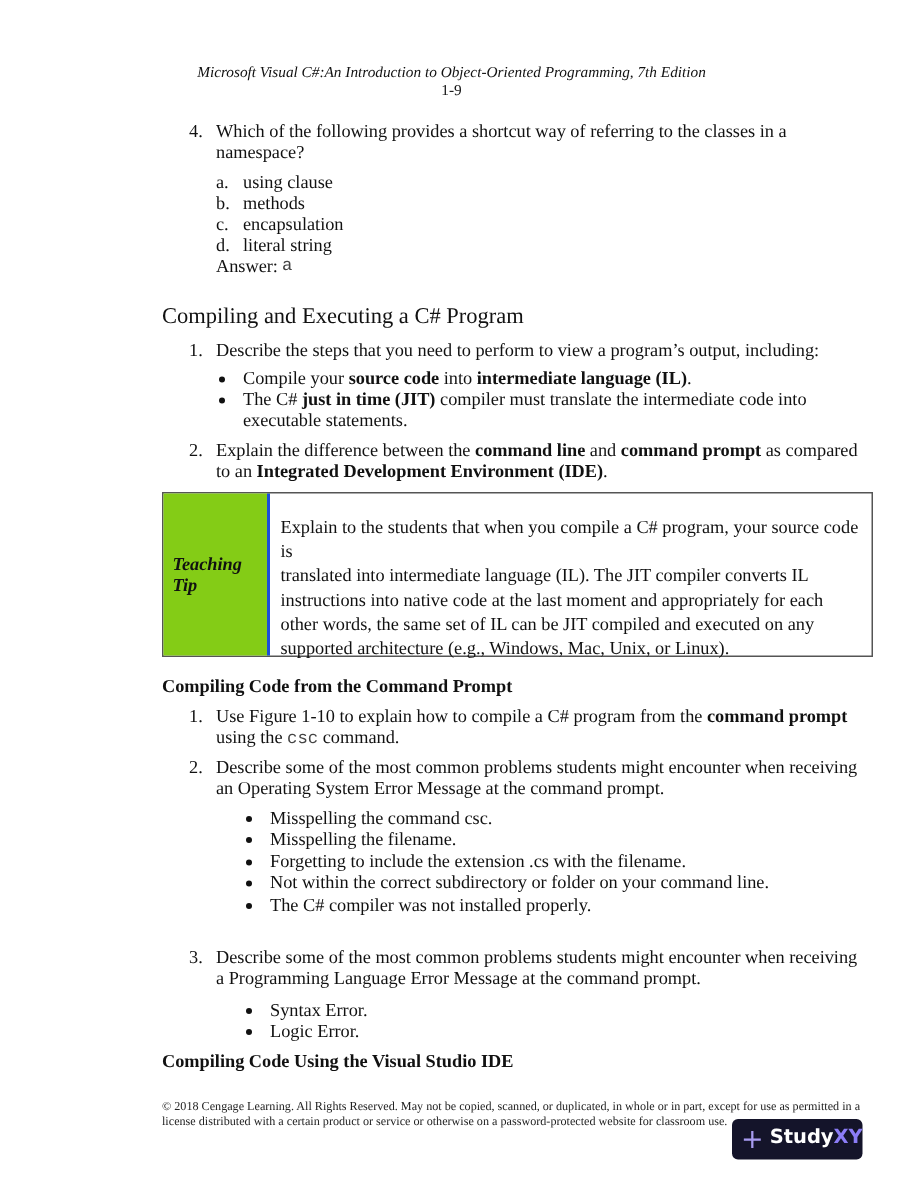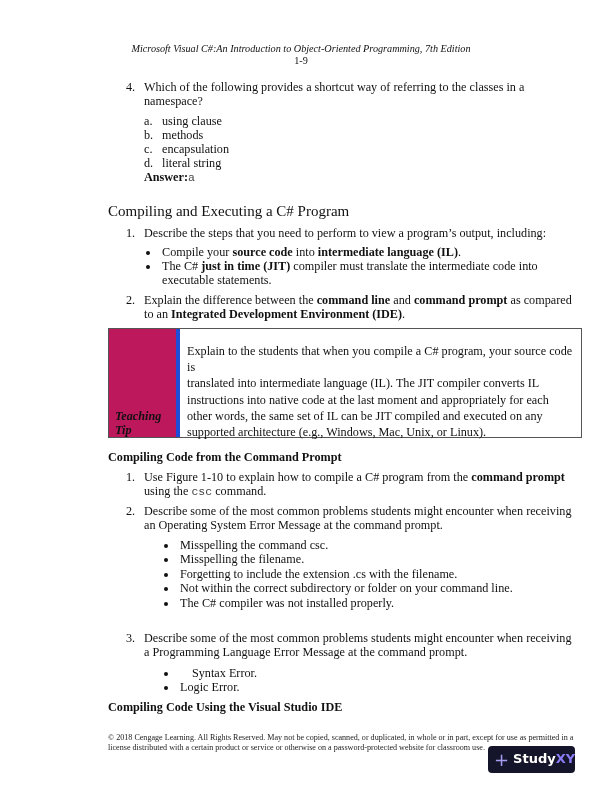--- a/index.html
+++ b/index.html
@@ -30,22 +30,22 @@
     .bullet-dot {
       position: absolute; width: 4px; height: 4px; border-radius: 50%;
       background: #111; 
     }
     .tip-box {
       position: absolute; left: 108px; top: 328px; width: 474px; height: 110px;
       border: 1px solid #555;
       display: flex;
     }
     .tip-label {
-      width: 71px; background: #be185d; border-right: 4px solid #1d4ed8;
-      display: flex; align-items: flex-end; padding-left: 6px;
+      width: 71px; background: #84cc16; border-right: 2px solid #1d4ed8;
+      display: flex; align-items: center; padding-left: 6px;
       font-weight: bold; font-style: italic; font-size: 12.2px; line-height: 14.2px;
     }
     .tip-text {
       flex: 1; padding: 14px 6px 0 7px; font-size: 12.2px; line-height: 16.2px;
     }
     .footer {
       left: 108px; top: 733px; width: 470px;
       font-size: 8.1px; line-height: 9.6px; color: #222;
     }
     .studyxy {
@@ -71,21 +71,21 @@
 
   <span class="abs" style="left:144px; top:114px;">a.</span>
   <span class="abs" style="left:162px; top:114px;">using clause</span>
   <span class="abs" style="left:144px; top:128px;">b.</span>
   <span class="abs" style="left:162px; top:128px;">methods</span>
   <span class="abs" style="left:144px; top:142px;">c.</span>
   <span class="abs" style="left:162px; top:142px;">encapsulation</span>
   <span class="abs" style="left:144px; top:156px;">d.</span>
   <span class="abs" style="left:162px; top:156px;">literal string</span>
 
-  <span class="abs" style="left:144px; top:170px;font-weight:bold;">Answer:</span>
+  <span class="abs" style="left:144px; top:170px;">Answer:</span>
   <span class="abs mono" style="left:188px; top:171px;">a</span>
 </div>
 
 <div class="abs h2" style="left:108px; top:202px;">Compiling and Executing a C# Program</div>
 
 <span class="abs" style="left:126px; top:226px;">1.</span>
 <span class="abs" style="left:144px; top:226px;">Describe the steps that you need to perform to view a program’s output, including:</span>
 
 <span class="bullet-dot" style="left:146px; top:251px;"></span>
 <div class="abs" style="left:162px; top:245px;">
@@ -145,21 +145,21 @@
 <span class="bullet-dot" style="left:164px; top:587px;"></span>
 <span class="abs" style="left:180px; top:581px;">Not within the correct subdirectory or folder on your command line.</span>
 <span class="bullet-dot" style="left:164px; top:602px;"></span>
 <span class="abs" style="left:180px; top:596px;">The C# compiler was not installed properly.</span>
 
 <span class="abs" style="left:126px; top:631px;">3.</span>
 <span class="abs" style="left:144px; top:631px;">Describe some of the most common problems students might encounter when receiving</span>
 <span class="abs" style="left:144px; top:645px;">a Programming Language Error Message at the command prompt.</span>
 
 <span class="bullet-dot" style="left:164px; top:672px;"></span>
-<span class="abs" style="left:180px; top:666px;margin-left:12px;">Syntax Error.</span>
+<span class="abs" style="left:180px; top:666px;">Syntax Error.</span>
 <span class="bullet-dot" style="left:164px; top:686px;"></span>
 <span class="abs" style="left:180px; top:680px;">Logic Error.</span>
 
 <div class="abs h3" style="left:108px; top:700px;">Compiling Code Using the Visual Studio IDE</div>
 
 <div class="abs footer">
   <div>© 2018 Cengage Learning. All Rights Reserved. May not be copied, scanned, or duplicated, in whole or in part, except for use as permitted in a</div>
   <div>license distributed with a certain product or service or otherwise on a password-protected website for classroom use.</div>
 </div>
 

